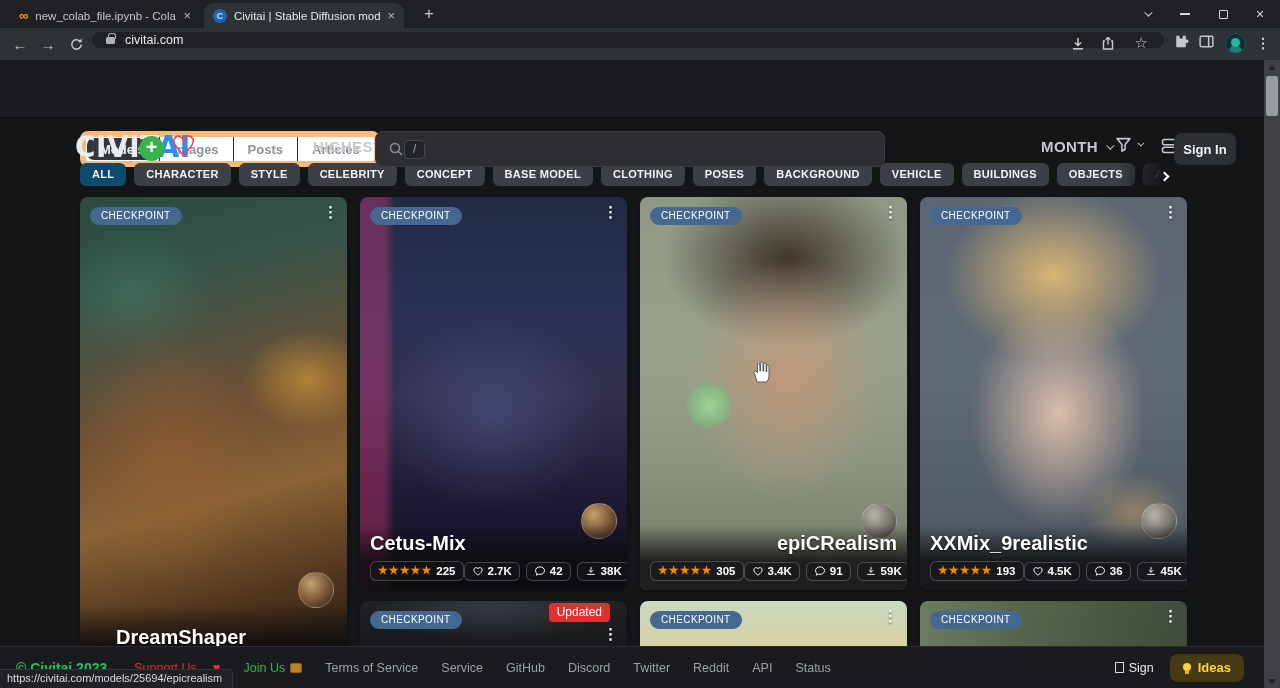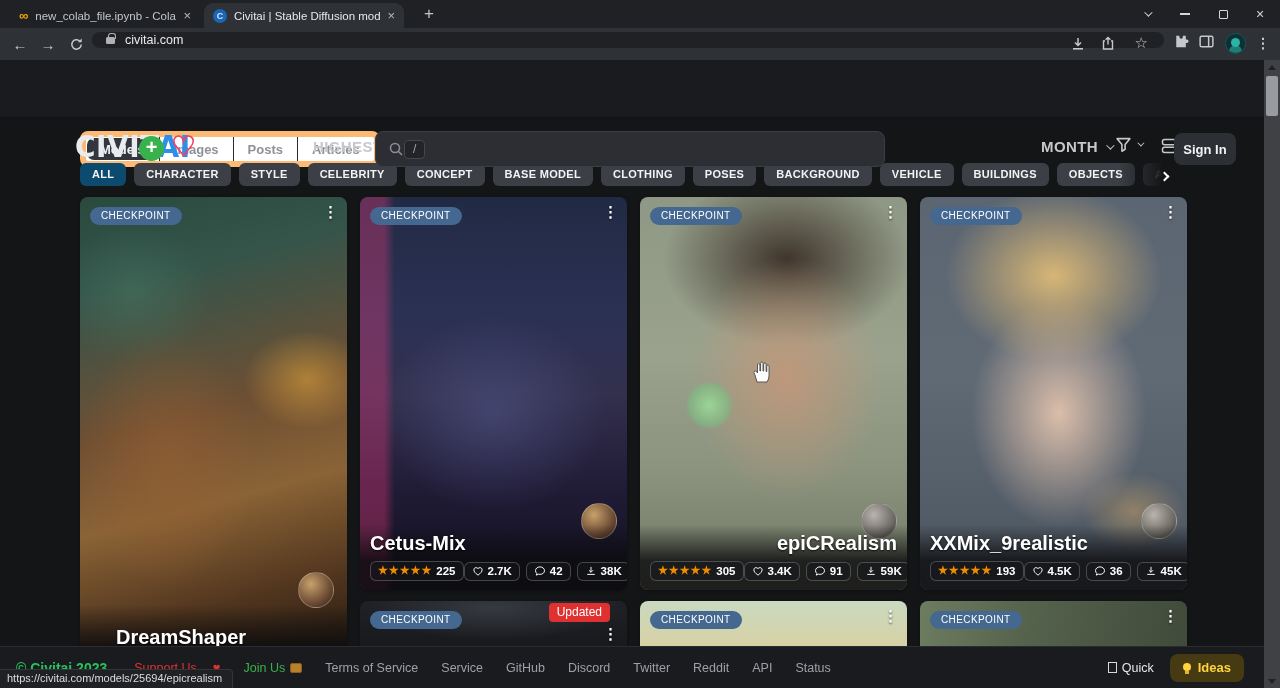--- a/index.html
+++ b/index.html
@@ -460,21 +460,21 @@
   <span class="flink">Service</span>
   <span class="flink">GitHub</span>
   <span class="flink">Discord</span>
   <span class="flink">Twitter</span>
   <span class="flink">Reddit</span>
   <span class="flink">API</span>
   <span class="flink">Status</span>
   <span id="fright">
     <span id="bugs">
         <span class="hollowbox"></span>
-        <span>Quick</span>
+        <span>Sign</span>
       </span>
     <span id="ideas">
         <span class="bulb"></span>
         <span>Ideas</span>
       </span>
   </span>
 </div>
 
 <div id="statusbar">https://civitai.com/models/25694/epicrealism</div>
 

